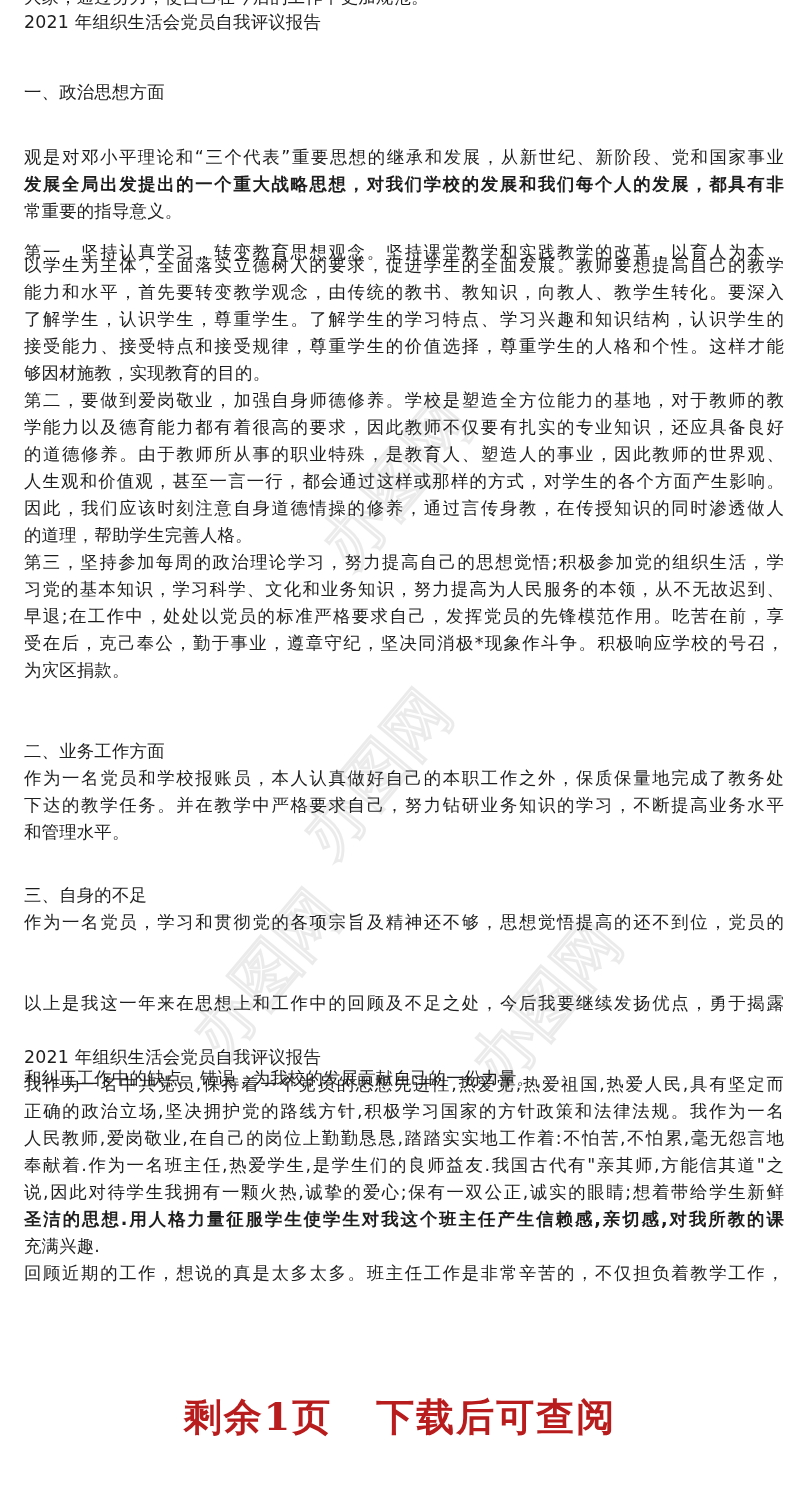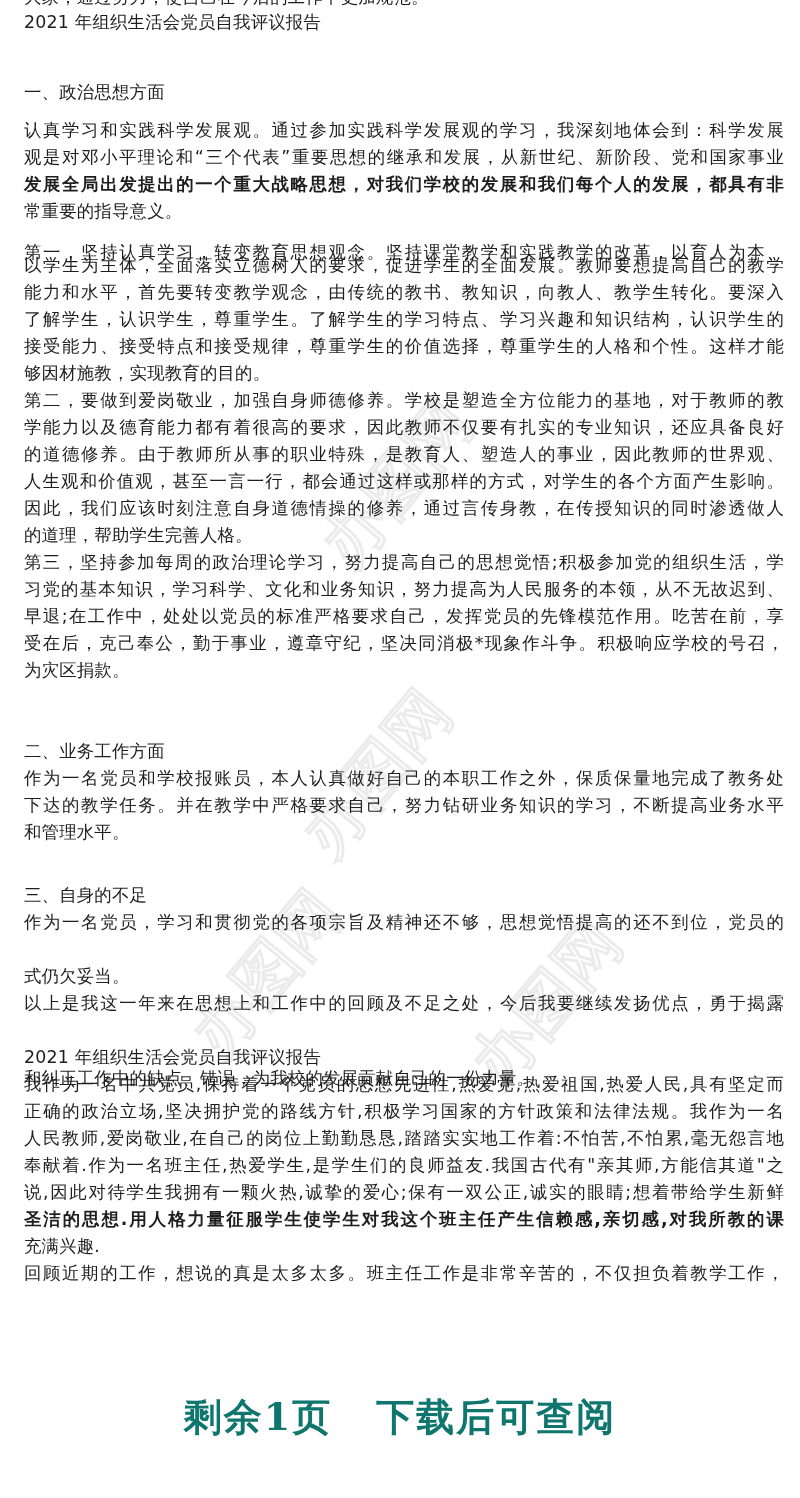--- a/index.html
+++ b/index.html
@@ -8,39 +8,38 @@
   .page { position: absolute; left: 0; top: 0; width: 800px; height: 1498px; }
   .line { position: absolute; left: 24px; width: 760px; height: 27px; line-height: 27px;
           font-size: 17.4px; white-space: nowrap; letter-spacing: 0.2px; }
   .line.justify { text-align: justify; text-align-last: justify; }
   .clipped { top: -16px; color: #1e1e1e; }
   .watermark { position: absolute; color: rgba(0,0,0,0.06); font-size: 64px; font-weight: bold;
                transform: rotate(-50deg); white-space: nowrap; pointer-events: none;
                -webkit-text-stroke: 1px rgba(0,0,0,0.08); color: transparent; }
   .footer { position: absolute; left: 0; width: 800px; top: 1392px; height: 60px;
             text-align: center; font-family: "DejaVu Serif", "Liberation Serif", serif;
-            font-weight: bold; font-size: 38px; color: #0f766e; letter-spacing: 2px; }
+            font-weight: bold; font-size: 38px; color: #b91c1c; letter-spacing: 2px; }
   .footer span { display: inline-block; }
   .footer .gap { width: 44px; }
 </style>
 </head>
 <body>
 
 <div class="page">
 
   <div class="watermark" style="left:300px;top:440px;">办图网</div>
   <div class="watermark" style="left:280px;top:730px;">办图网</div>
   <div class="watermark" style="left:170px;top:930px;">办图网</div>
   <div class="watermark" style="left:450px;top:960px;">办图网</div>
 
   <div class="line clipped">大家，通过努力，使自己在今后的工作中更加规范。</div>
   <div class="line" style="top:9px;">2021 年组织生活会党员自我评议报告</div>
 
   <div class="line" style="top:79px;">一、政治思想方面</div>
-  <div class="line justify" style="top:117px;">认真学习和实践科学发展观。通过参加实践科学发展观的学习，我深刻地体会到：科学发展</div>
   <div class="line justify" style="top:144px;">观是对邓小平理论和“三个代表”重要思想的继承和发展，从新世纪、新阶段、党和国家事业</div>
   <div class="line justify" style="top:171px;font-weight:bold;">发展全局出发提出的一个重大战略思想，对我们学校的发展和我们每个人的发展，都具有非</div>
   <div class="line" style="top:198px;">常重要的指导意义。</div>
   <div class="line justify" style="top:239px;">第一，坚持认真学习，转变教育思想观念。坚持课堂教学和实践教学的改革，以育人为本、</div>
   <div class="line justify" style="top:252px;">以学生为主体，全面落实立德树人的要求，促进学生的全面发展。教师要想提高自己的教学</div>
   <div class="line justify" style="top:279px;">能力和水平，首先要转变教学观念，由传统的教书、教知识，向教人、教学生转化。要深入</div>
   <div class="line justify" style="top:306px;">了解学生，认识学生，尊重学生。了解学生的学习特点、学习兴趣和知识结构，认识学生的</div>
   <div class="line justify" style="top:333px;">接受能力、接受特点和接受规律，尊重学生的价值选择，尊重学生的人格和个性。这样才能</div>
   <div class="line" style="top:360px;">够因材施教，实现教育的目的。</div>
   <div class="line justify" style="top:387px;">第二，要做到爱岗敬业，加强自身师德修养。学校是塑造全方位能力的基地，对于教师的教</div>
@@ -55,21 +54,20 @@
   <div class="line justify" style="top:630px;">受在后，克己奉公，勤于事业，遵章守纪，坚决同消极*现象作斗争。积极响应学校的号召，</div>
   <div class="line" style="top:657px;">为灾区捐款。</div>
 
   <div class="line" style="top:738px;">二、业务工作方面</div>
   <div class="line justify" style="top:765px;">作为一名党员和学校报账员，本人认真做好自己的本职工作之外，保质保量地完成了教务处</div>
   <div class="line justify" style="top:792px;">下达的教学任务。并在教学中严格要求自己，努力钻研业务知识的学习，不断提高业务水平</div>
   <div class="line" style="top:819px;">和管理水平。</div>
 
   <div class="line" style="top:882px;">三、自身的不足</div>
   <div class="line justify" style="top:909px;">作为一名党员，学习和贯彻党的各项宗旨及精神还不够，思想觉悟提高的还不到位，党员的</div>
-  <div class="line" style="top:963px;">式仍欠妥当。</div>
   <div class="line justify" style="top:990px;">以上是我这一年来在思想上和工作中的回顾及不足之处，今后我要继续发扬优点，勇于揭露</div>
   <div class="line" style="top:1017px;margin-top:48px;">和纠正工作中的缺点、错误，为我校的发展贡献自己的一份力量。</div>
   <div class="line" style="top:1044px;">2021 年组织生活会党员自我评议报告</div>
   <div class="line justify" style="top:1071px;">我作为一名中共党员,保持着一个党员的思想先进性,热爱党,热爱祖国,热爱人民,具有坚定而</div>
   <div class="line justify" style="top:1098px;">正确的政治立场,坚决拥护党的路线方针,积极学习国家的方针政策和法律法规。我作为一名</div>
   <div class="line justify" style="top:1125px;">人民教师,爱岗敬业,在自己的岗位上勤勤恳恳,踏踏实实地工作着:不怕苦,不怕累,毫无怨言地</div>
   <div class="line justify" style="top:1152px;">奉献着.作为一名班主任,热爱学生,是学生们的良师益友.我国古代有"亲其师,方能信其道"之</div>
   <div class="line justify" style="top:1179px;">说,因此对待学生我拥有一颗火热,诚挚的爱心;保有一双公正,诚实的眼睛;想着带给学生新鲜</div>
   <div class="line justify" style="top:1206px;font-weight:bold;">圣洁的思想.用人格力量征服学生使学生对我这个班主任产生信赖感,亲切感,对我所教的课</div>
   <div class="line" style="top:1233px;">充满兴趣.</div>

